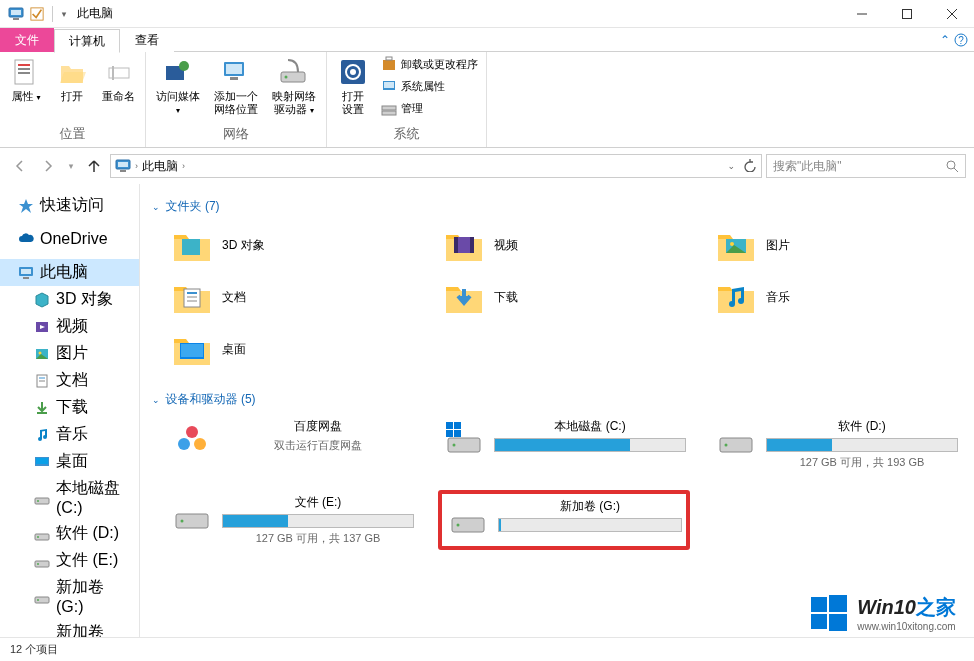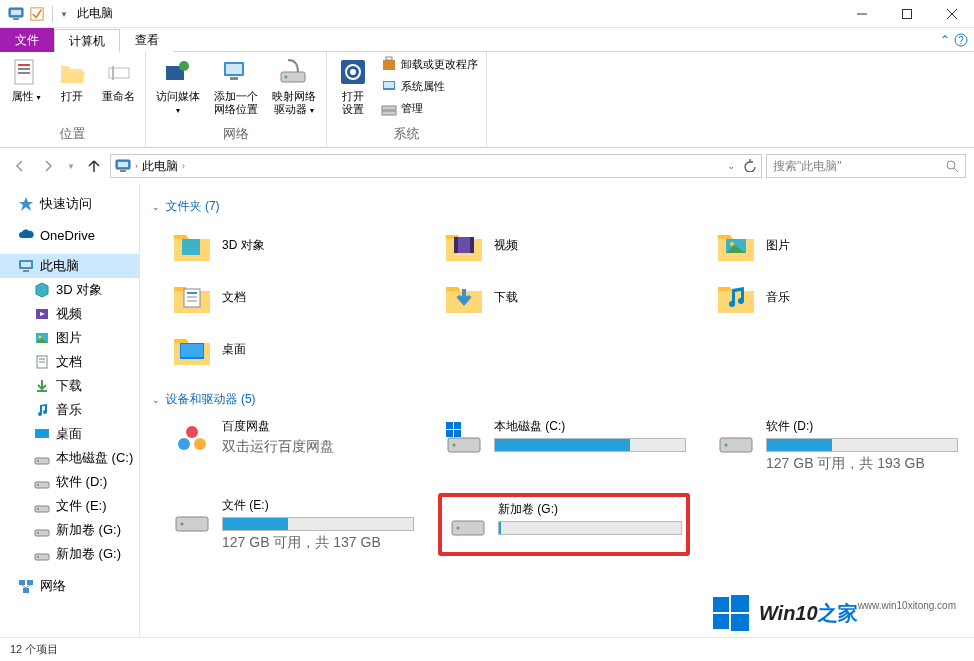--- a/index.html
+++ b/index.html
@@ -13,21 +13,21 @@
 .tb-sep { width: 1px; height: 16px; background: #ccc; margin: 0 4px; }
 .tb-dropdown { width: 14px; text-align: center; color: #666; font-size: 9px; }
 .tb-title { margin-left: 6px; font-size: 12px; }
 .tb-spacer { flex: 1; }
 .tb-controls { display: flex; }
 .tb-btn { width: 45px; height: 28px; display: flex; align-items: center; justify-content: center; color: #333; }
 
 
 .menutabs { height: 24px; display: flex; align-items: stretch; background: #fff; }
 .mtab { padding: 0 14px; display: flex; align-items: center; font-size: 12px; border: 1px solid transparent; }
-.mtab.file { background: #a21caf; color: #fff; }
+.mtab.file { background: #ec4899; color: #fff; }
 .mtab.active { background: #fff; border-color: #d0d0d0; border-bottom-color: #fff; position: relative; top: 1px; }
 .mtab-spacer { flex: 1; border-bottom: 1px solid #d0d0d0; }
 .mtab-help { width: 40px; display: flex; align-items: center; justify-content: center; gap: 4px; border-bottom: 1px solid #d0d0d0; color: #1979ca; }
 
 
 .ribbon { height: 96px; display: flex; border-bottom: 1px solid #d0d0d0; background: #fff; }
 .rgroup { display: flex; flex-direction: column; border-right: 1px solid #e0e0e0; padding: 2px 4px; }
 .rgroup-body { flex: 1; display: flex; align-items: flex-start; gap: 2px; }
 .rgroup-label { text-align: center; font-size: 13px; color: #666; padding: 2px 0; }
 .rbtn { display: flex; flex-direction: column; align-items: center; padding: 2px 6px; min-width: 40px; }
@@ -47,51 +47,51 @@
 .addr-sep { color: #666; font-size: 9px; }
 .addr-end { margin-left: auto; display: flex; align-items: center; gap: 2px; }
 .searchbox { width: 200px; height: 24px; border: 1px solid #ccc; display: flex; align-items: center; padding: 0 6px; color: #888; }
 .searchbox span { flex: 1; }
 
 
 .body { display: flex; height: calc(661px - 28px - 24px - 96px - 36px - 24px); }
 
 
 .sidebar { width: 140px; border-right: 1px solid #e5e5e5; padding: 8px 0; overflow-y: auto; }
-.navitem { display: flex; align-items: center; gap: 6px; padding: 3px 4px 3px 18px; font-size: 13px; }
+.navitem { display: flex; align-items: center; gap: 6px; padding: 3px 4px 3px 18px; font-size: 16px; }
 .navitem.sub { padding-left: 34px; }
 .navitem.selected { background: #cce8ff; }
 .navitem-icon { width: 16px; height: 16px; display: flex; align-items: center; justify-content: center; flex-shrink: 0; }
 
 
 .content { flex: 1; padding: 8px 12px; overflow-y: auto; }
 .section-header { display: flex; align-items: center; gap: 6px; color: #1367b5; font-size: 12px; padding: 6px 0; }
 .section-chevron { font-size: 9px; }
 .folders-grid { display: grid; grid-template-columns: repeat(3, 1fr); gap: 4px 20px; padding-left: 14px; margin-bottom: 12px; }
 .folder-item { display: flex; align-items: center; gap: 8px; padding: 4px; }
 .folder-icon { width: 44px; height: 40px; display: flex; align-items: center; justify-content: center; }
 .folder-label { font-size: 12px; }
 
 .drives-grid { display: grid; grid-template-columns: repeat(3, 1fr); gap: 16px 20px; padding-left: 14px; }
-.drive-item { display: flex; gap: 8px; padding: 4px; position: relative; }
+.drive-item { display: flex; gap: 8px; padding: 4px; position: relative; text-align: center; }
 .drive-icon { width: 44px; height: 40px; display: flex; align-items: center; justify-content: center; flex-shrink: 0; }
 .drive-info { flex: 1; display: flex; flex-direction: column; gap: 3px; }
 .drive-name { font-size: 12px; }
-.drive-sub { font-size: 14px; color: #666; }
+.drive-sub { font-size: 11px; color: #666; }
 .drive-bar { height: 14px; border: 1px solid #bababa; background: #eaeaea; position: relative; }
 .drive-bar-fill { height: 100%; background: #26a0da; }
 .drive-item.highlighted { border: 4px solid #e03030; border-radius: 3px; }
 
 
 .statusbar { height: 24px; border-top: 1px solid #e5e5e5; display: flex; align-items: center; padding: 0 10px; font-size: 11px; color: #333; }
 
 
 .watermark { position: absolute; bottom: 28px; right: 18px; display: flex; align-items: center; gap: 8px; }
 .watermark-icon { width: 40px; height: 40px; }
-.watermark-text { display: flex; flex-direction: row; }
+.watermark-text { display: flex; flex-direction: column; }
 .watermark-title { font-size: 20px; font-weight: bold; font-style: italic; color: #222; }
 .watermark-title .em { color: #0078d7; font-style: normal;}
 .watermark-url { font-size: 10px; color: #666; }
 
 
 .svg-folder { fill: #ffc23a; }
 </style>
 </head>
 <body>
 

